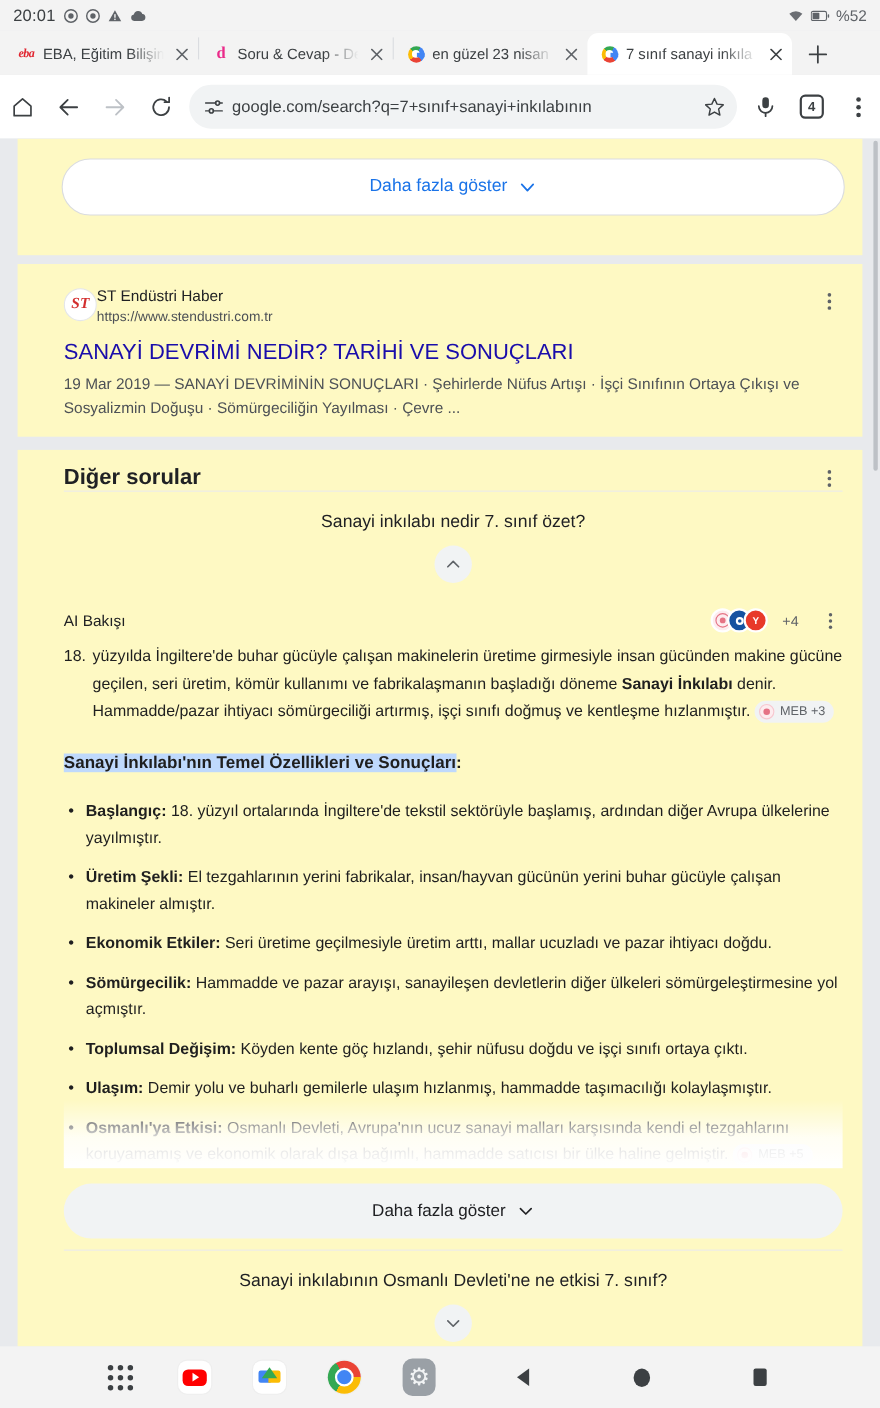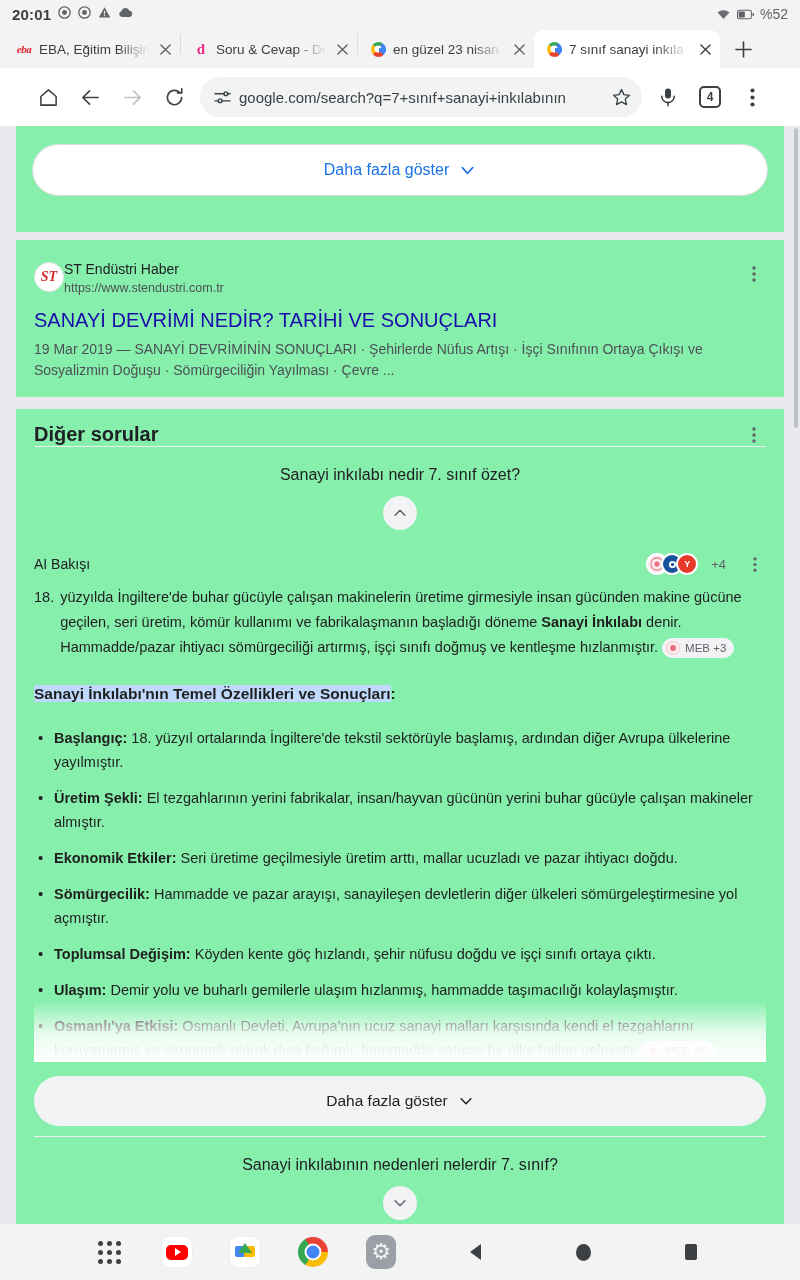--- a/index.html
+++ b/index.html
@@ -13,21 +13,21 @@
 
   
   .statusbar {
     height: 28px; flex: 0 0 28px;
     background: #f3f3f3;
     display: flex; align-items: center;
     padding: 0 12px;
     color: #5f6368;
   }
   .statusbar .clock { font-size: 15px; color: #3c4043; letter-spacing: .2px; }
-  .sb-left { display: flex; align-items: flex-start; gap: 7px; font-weight: bold; }
+  .sb-left { display: flex; align-items: center; gap: 7px; }
   .sb-right { margin-left: auto; display: flex; align-items: center; gap: 6px; text-align: right; }
   .sb-right .batt-pct { font-size: 14px; color: #5f6368; }
   .ico { display: inline-flex; align-items: center; justify-content: center; }
 
   
   .tabstrip {
     height: 40px; flex: 0 0 40px;
     background: #f3f3f3;
     display: flex; align-items: flex-end;
     padding-left: 4px;
@@ -67,21 +67,21 @@
   .g-ico { width: 15px; height: 15px; border-radius: 50%; position: relative; background:
       conic-gradient(from 140deg, #ea4335 0deg 90deg, #fbbc05 90deg 175deg, #34a853 175deg 250deg, #4285f4 250deg 360deg); }
   .g-ico::after { content:""; position:absolute; left:50%; top:50%; transform:translate(-50%,-50%); width:7px; height:7px; background:#fff; border-radius:50%; }
   .g-ico::before { content:""; position:absolute; right:0; top:44%; width:7px; height:3.5px; background:#4285f4; z-index:2; }
 
   
   .toolbar {
     height: 58px; flex: 0 0 58px;
     background: #ffffff;
     display: flex; align-items: center;
-    padding: 0 28px; gap: 2px;
+    padding: 0 0; gap: 2px;
   }
   .tb-btn { width: 40px; height: 40px; display: flex; align-items: center; justify-content: center; color: #3c4043; flex: 0 0 auto; }
   .tb-btn.disabled { color: #bdc1c6; }
   .omnibox {
     flex: 1 1 auto; height: 40px;
     background: #f1f3f4;
     border-radius: 20px;
     display: flex; align-items: center;
     gap: 8px; padding: 0 6px 0 14px;
     margin: 0 4px; min-width: 0;
@@ -97,23 +97,24 @@
     font-size: 12px; font-weight: 700; color: #3c4043;
     display: flex; align-items: center; justify-content: center;
   }
 
   
   .page {
     flex: 1 1 auto; position: relative;
     background: #e8eaed; overflow: hidden;
   }
   .card {
-    background: #86efac;
+    background: #fef9c3;
     margin: 0 16px;
     border-radius: 0;
+    padding-left: 24px;
   }
   .scrollbar {
     position: absolute; right: 2px; top: 2px;
     width: 4px; height: 300px; border-radius: 2px;
     background: #bdc1c6;
   }
 
   
   .showmore-outline {
     margin: 10px 16px 22px 16px;
@@ -573,30 +574,20 @@
                 <svg width="16" height="16" viewBox="0 0 18 18">
                     <path d="M3.5 6.5 L9 12 L14.5 6.5" fill="none" stroke="#202124" stroke-width="1.7" stroke-linecap="round" stroke-linejoin="round"></path>
                   </svg>
               </span>
             </div>
           </div>
         </div>
 
         <div class="paa-item">
           <div class="paa-q-row">
-            <div class="paa-q">Sanayi inkılabının nedenleri nelerdir 7. sınıf?</div>
-            <div class="chev-btn">
-              <svg width="16" height="16" viewBox="0 0 18 18">
-                  <path d="M3.5 6.5 L9 12 L14.5 6.5" fill="none" stroke="#5f6368" stroke-width="1.7" stroke-linecap="round" stroke-linejoin="round"></path>
-                </svg>
-            </div>
-          </div>
-        </div>
-        <div class="paa-item">
-          <div class="paa-q-row">
             <div class="paa-q">Sanayi inkılabının Osmanlı Devleti'ne ne etkisi 7. sınıf?</div>
             <div class="chev-btn">
               <svg width="16" height="16" viewBox="0 0 18 18">
                   <path d="M3.5 6.5 L9 12 L14.5 6.5" fill="none" stroke="#5f6368" stroke-width="1.7" stroke-linecap="round" stroke-linejoin="round"></path>
                 </svg>
             </div>
           </div>
         </div>
 
       </div>

